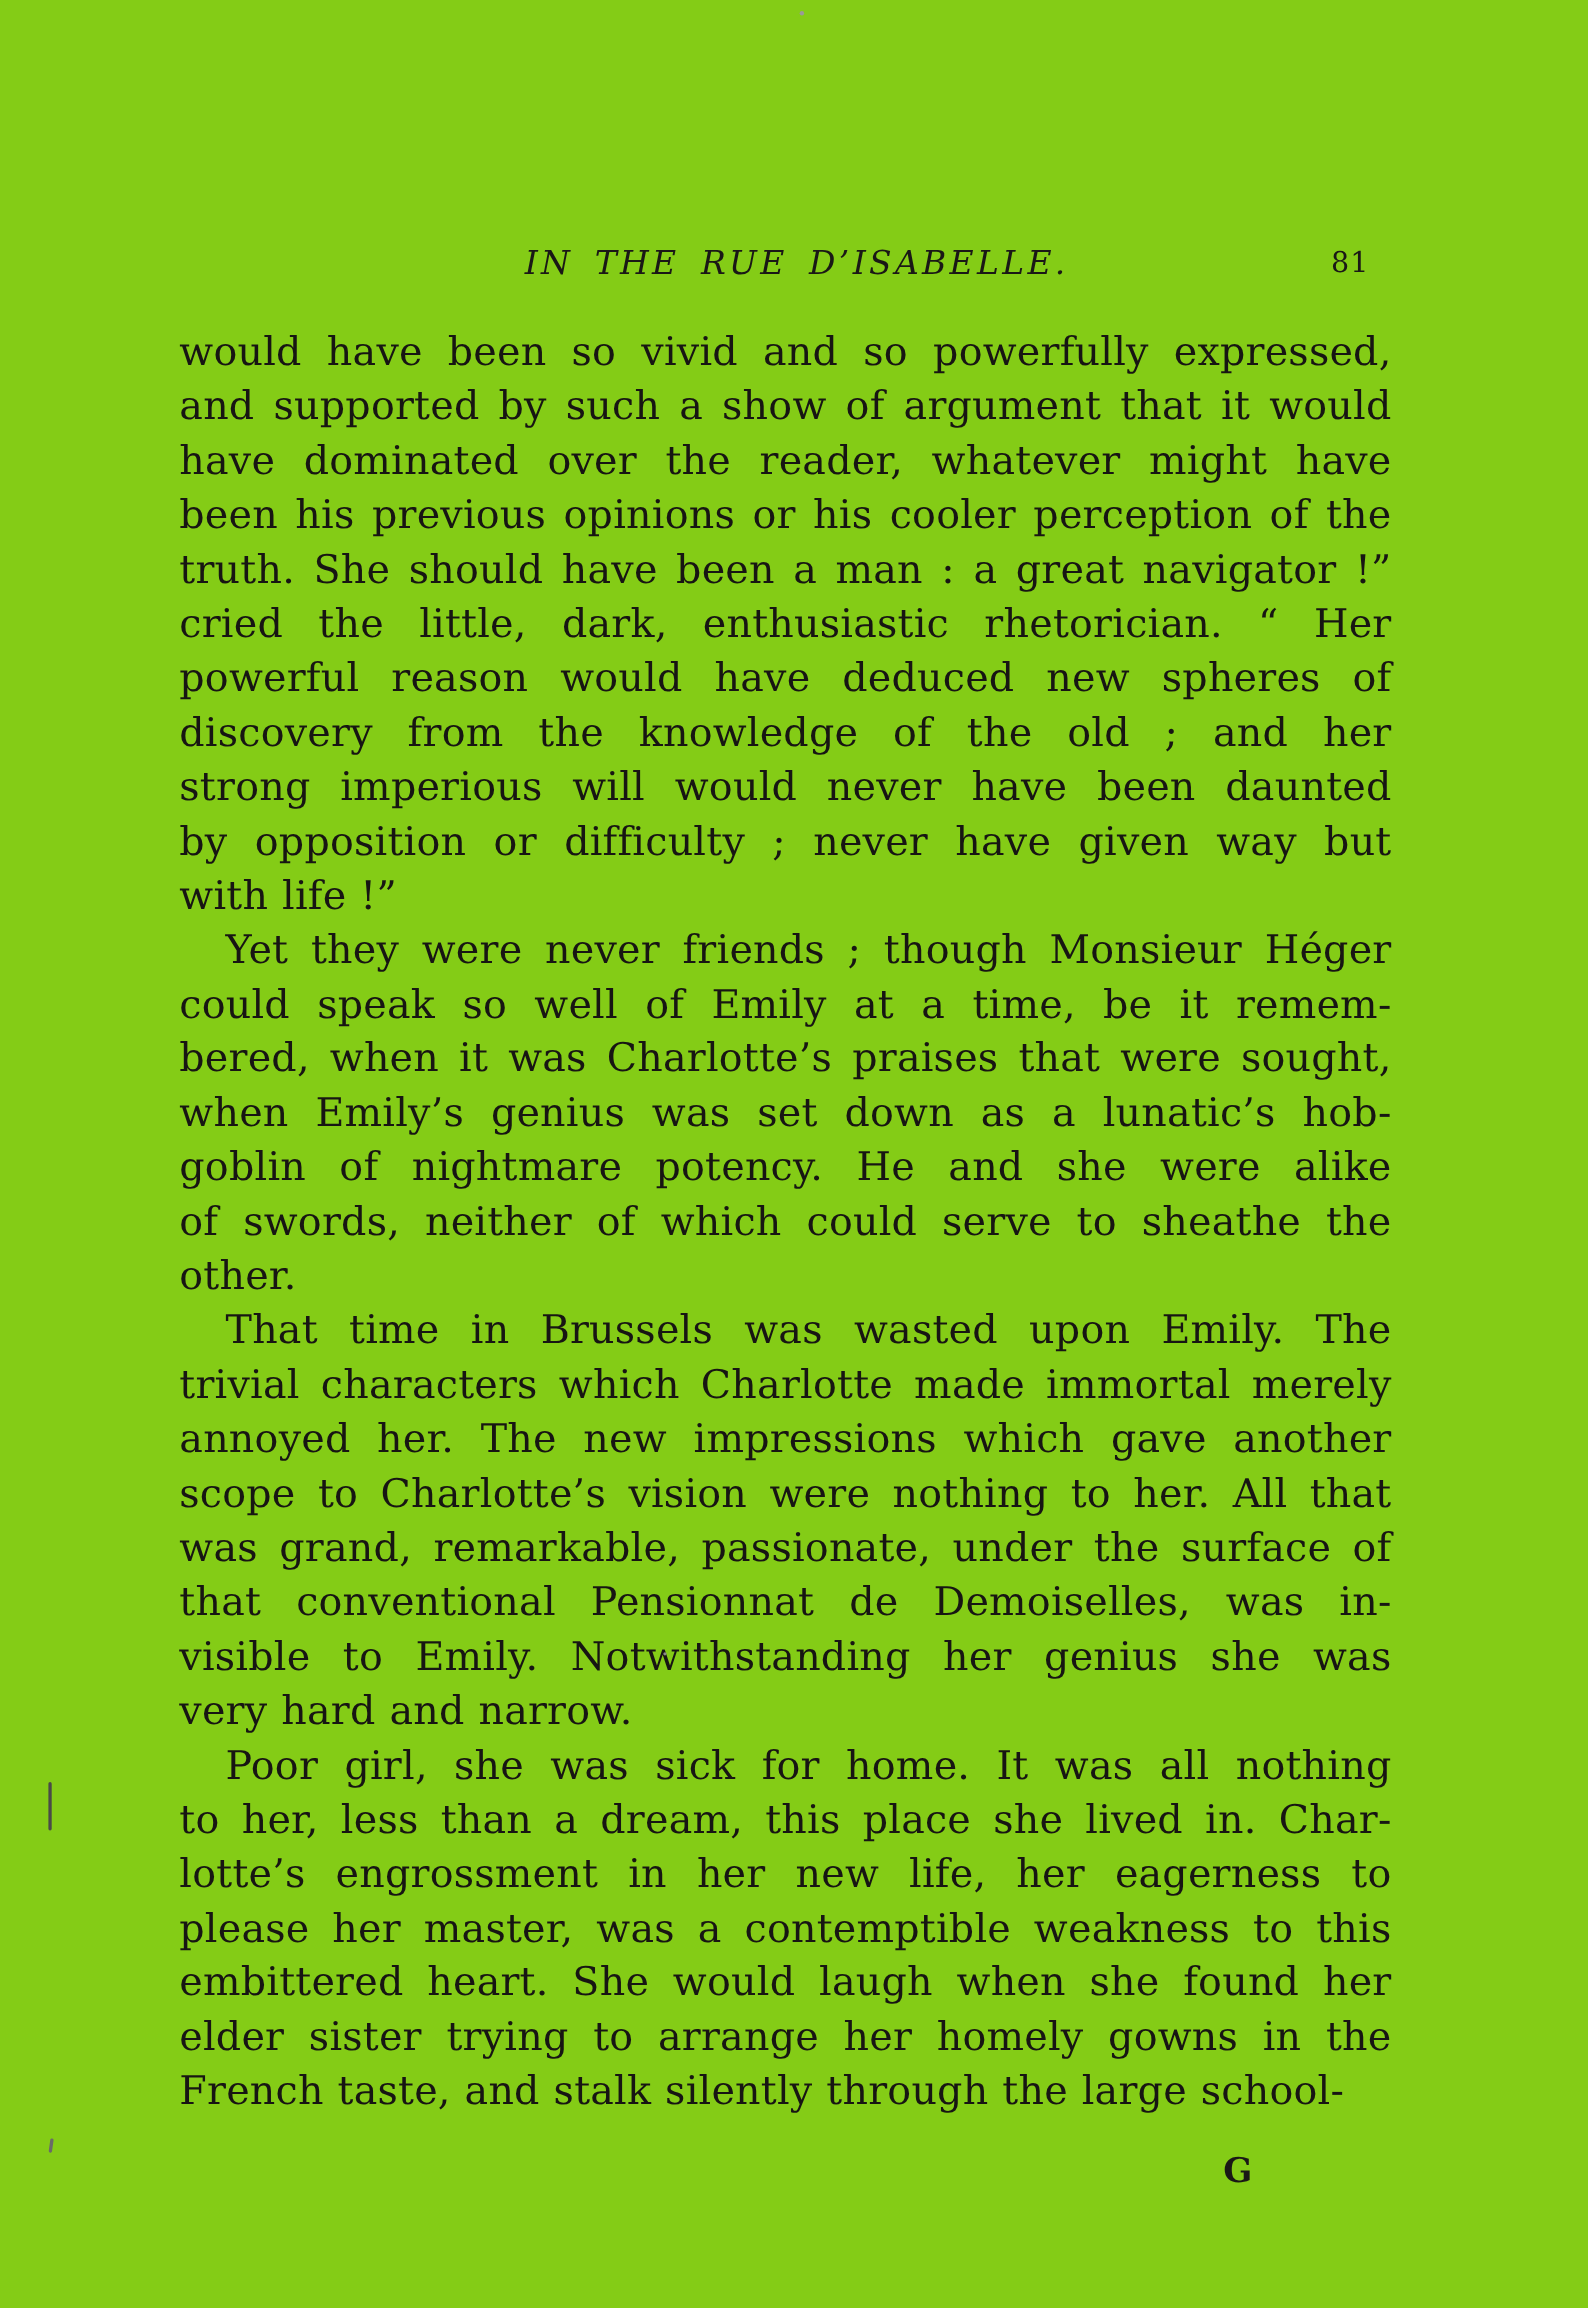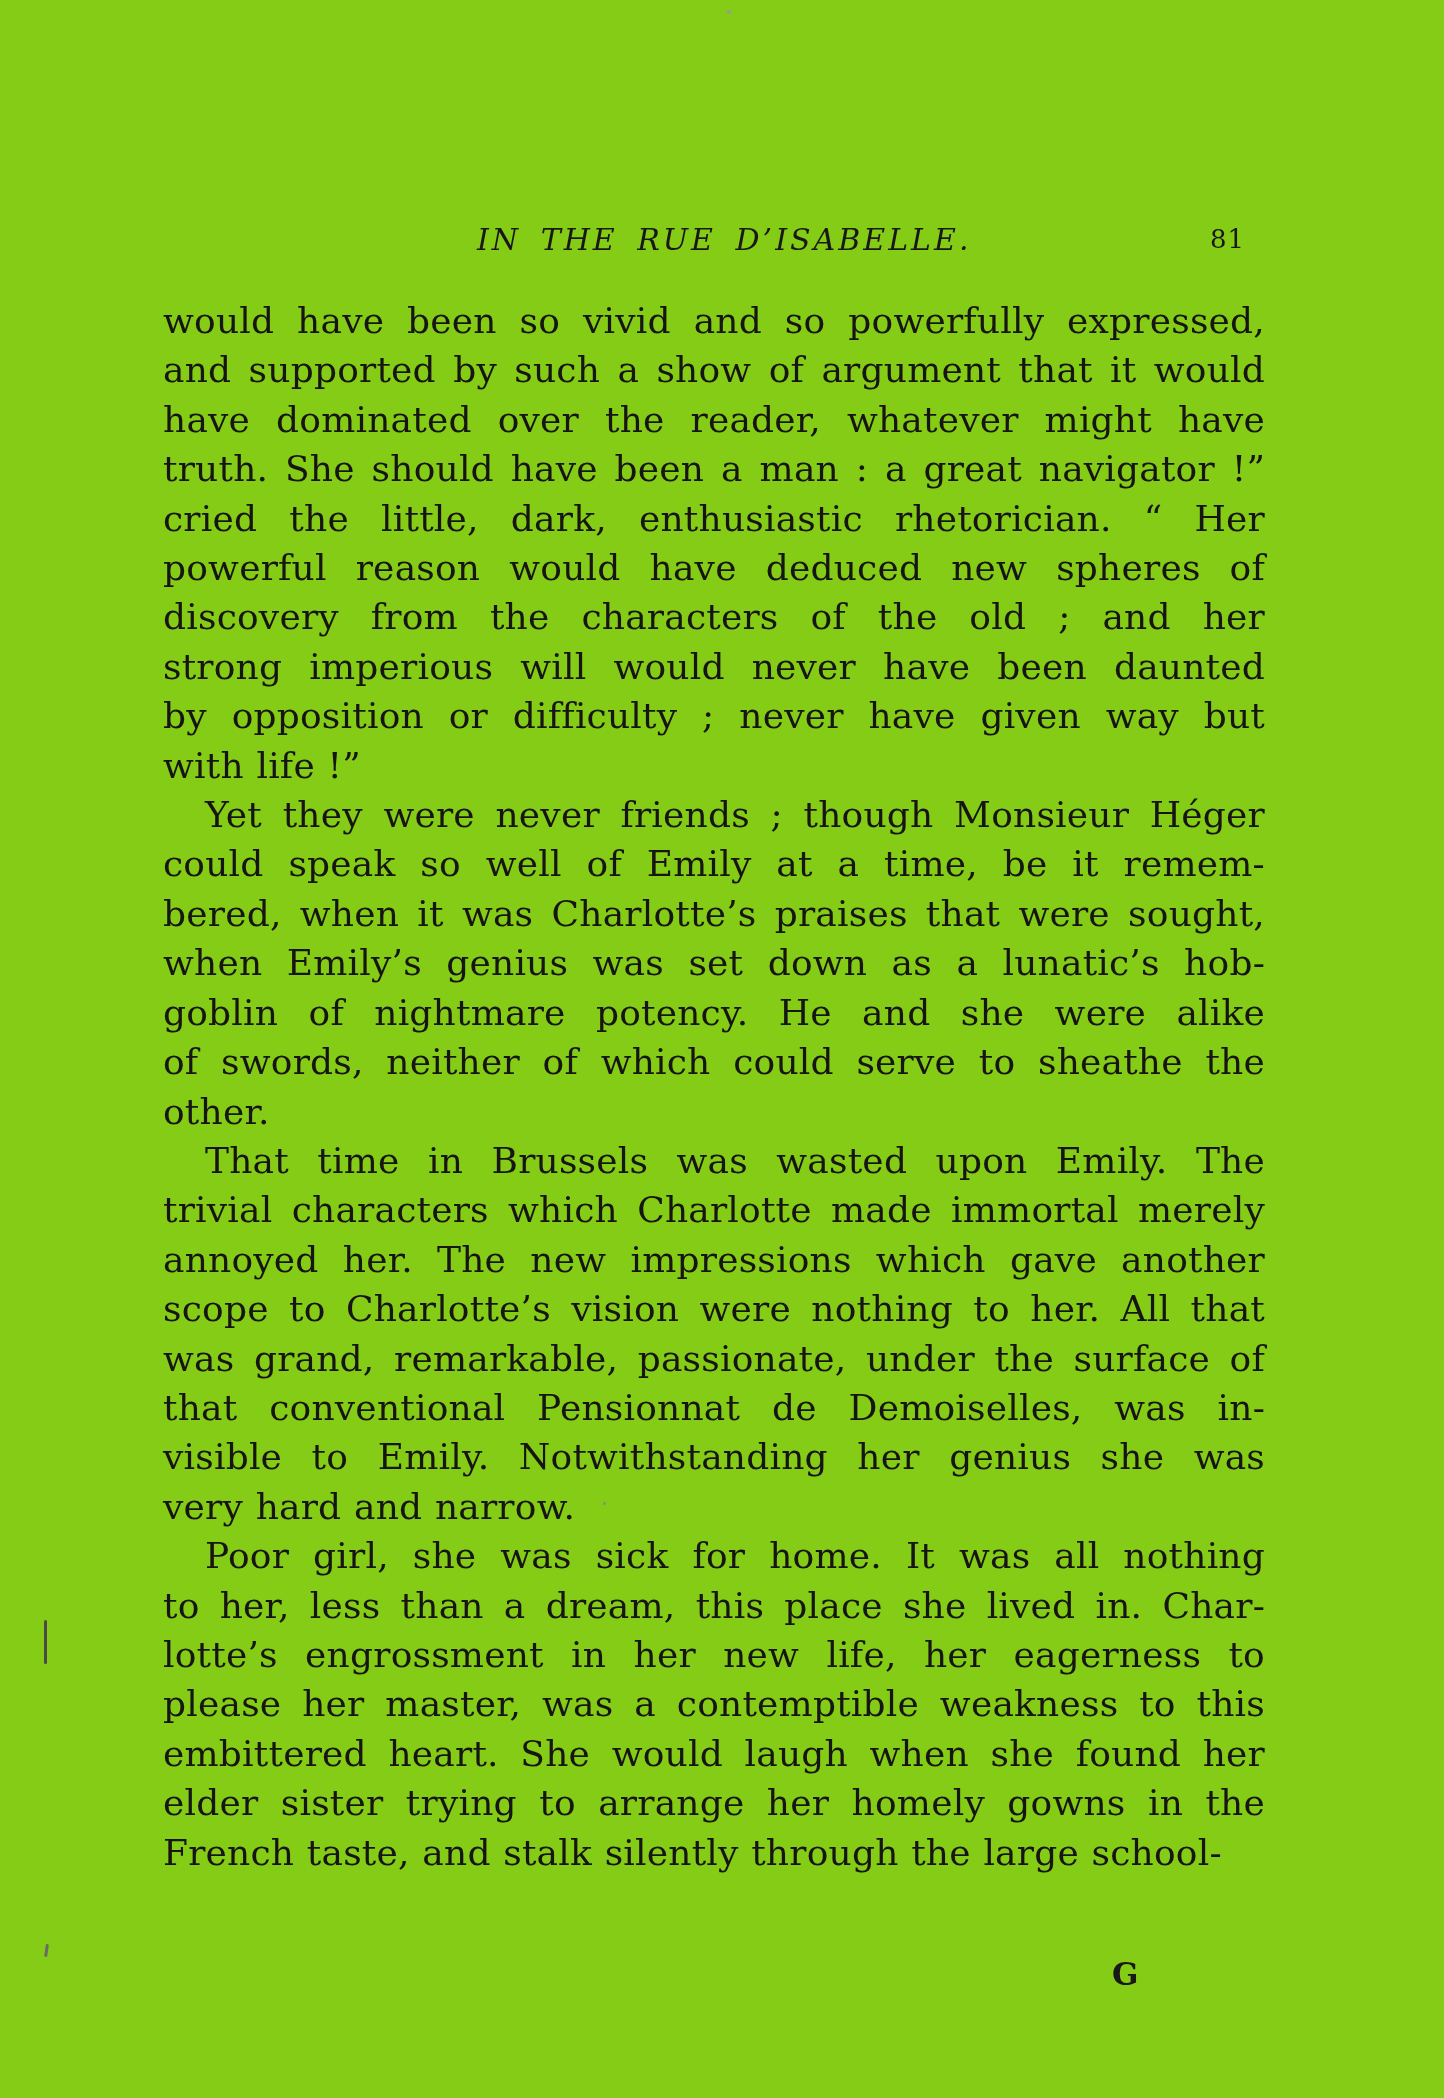--- a/index.html
+++ b/index.html
@@ -104,24 +104,25 @@
   <div class="running-header">
     <div class="running-title">IN THE RUE D’ISABELLE.</div>
     <div class="page-number">81</div>
   </div>
 
   <div class="page-text">
       <div class="paragraph">
         <div class="pline">would have been so vivid and so powerfully expressed,</div>
         <div class="pline">and supported by such a show of argument that it would</div>
         <div class="pline">have dominated over the reader, whatever might have</div>
+        <div class="pline">been his previous opinions or his cooler perception of the</div>
         <div class="pline">truth.  She should have been a man : a great navigator !”</div>
         <div class="pline">cried the little, dark, enthusiastic rhetorician.  “ Her</div>
         <div class="pline">powerful reason would have deduced new spheres of</div>
-        <div class="pline">discovery from the characters of the old ; and her</div>
+        <div class="pline">discovery from the knowledge of the old ; and her</div>
         <div class="pline">strong imperious will would never have been daunted</div>
         <div class="pline">by opposition or difficulty ; never have given way but</div>
         <div class="pline last">with life !”</div>
       </div>
       <div class="paragraph">
         <div class="pline indent">Yet they were never friends ; though Monsieur Héger</div>
         <div class="pline">could speak so well of Emily at a time, be it remem-</div>
         <div class="pline">bered, when it was Charlotte’s praises that were sought,</div>
         <div class="pline">when Emily’s genius was set down as a lunatic’s hob-</div>
         <div class="pline">goblin of nightmare potency.  He and she were alike</div>

